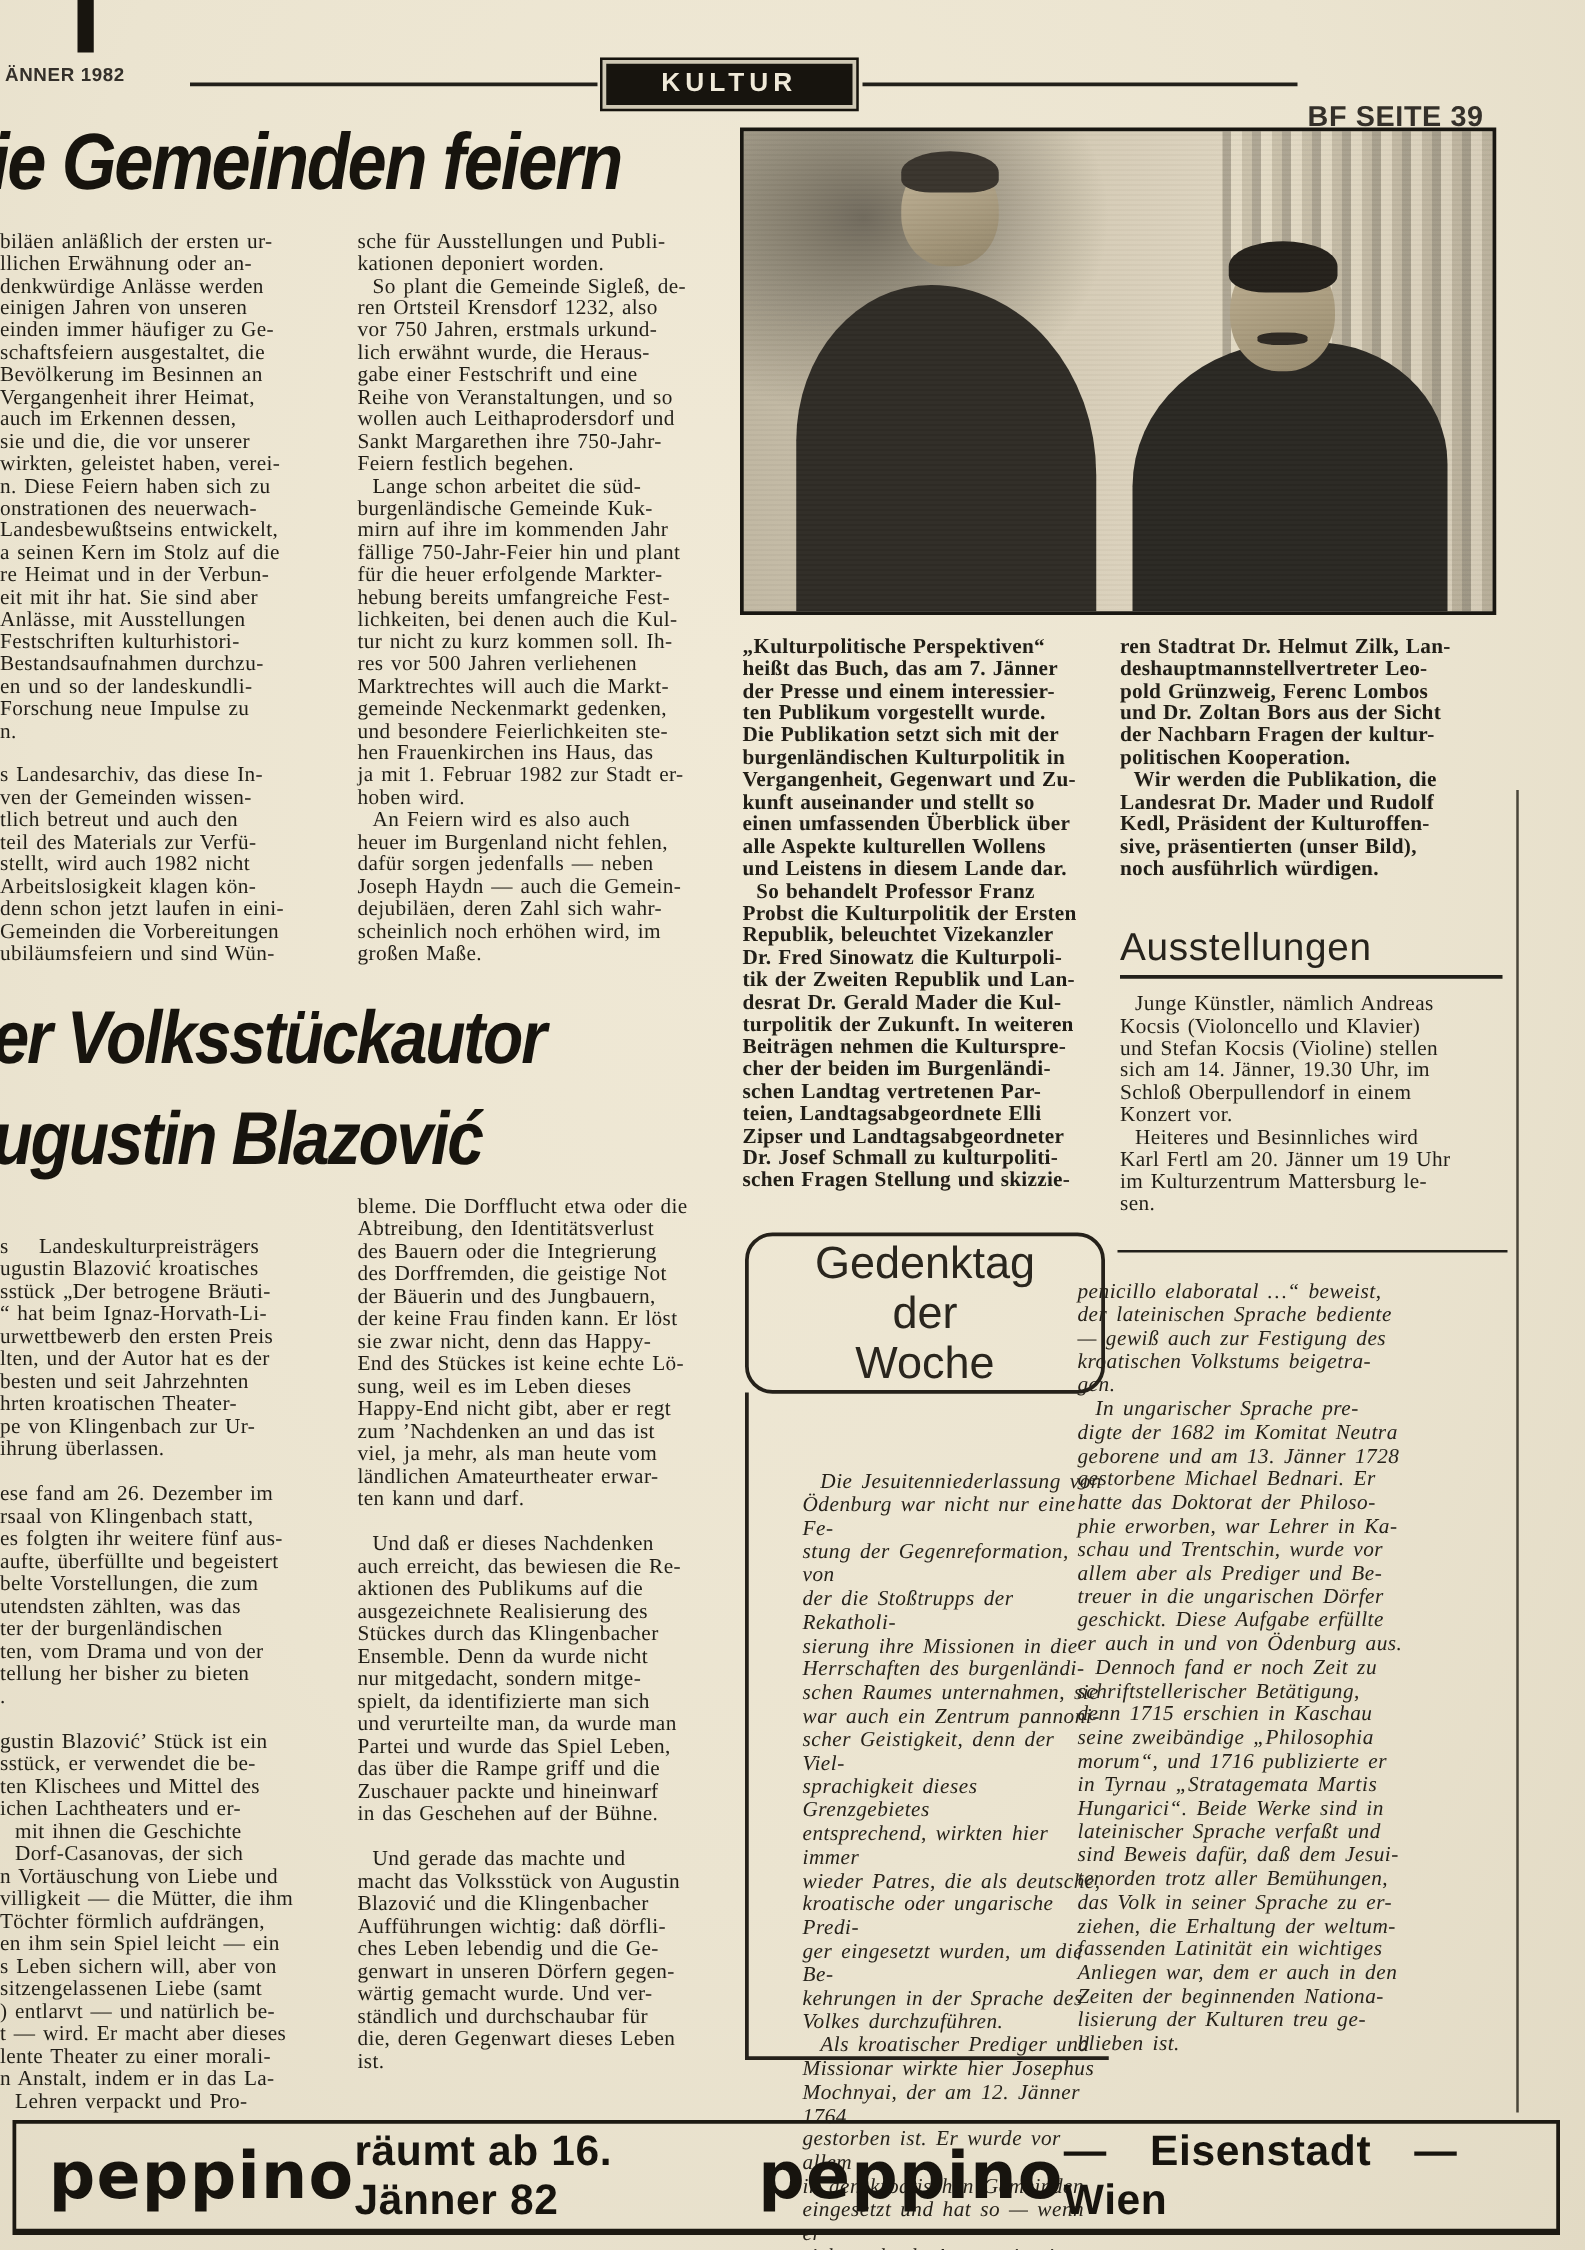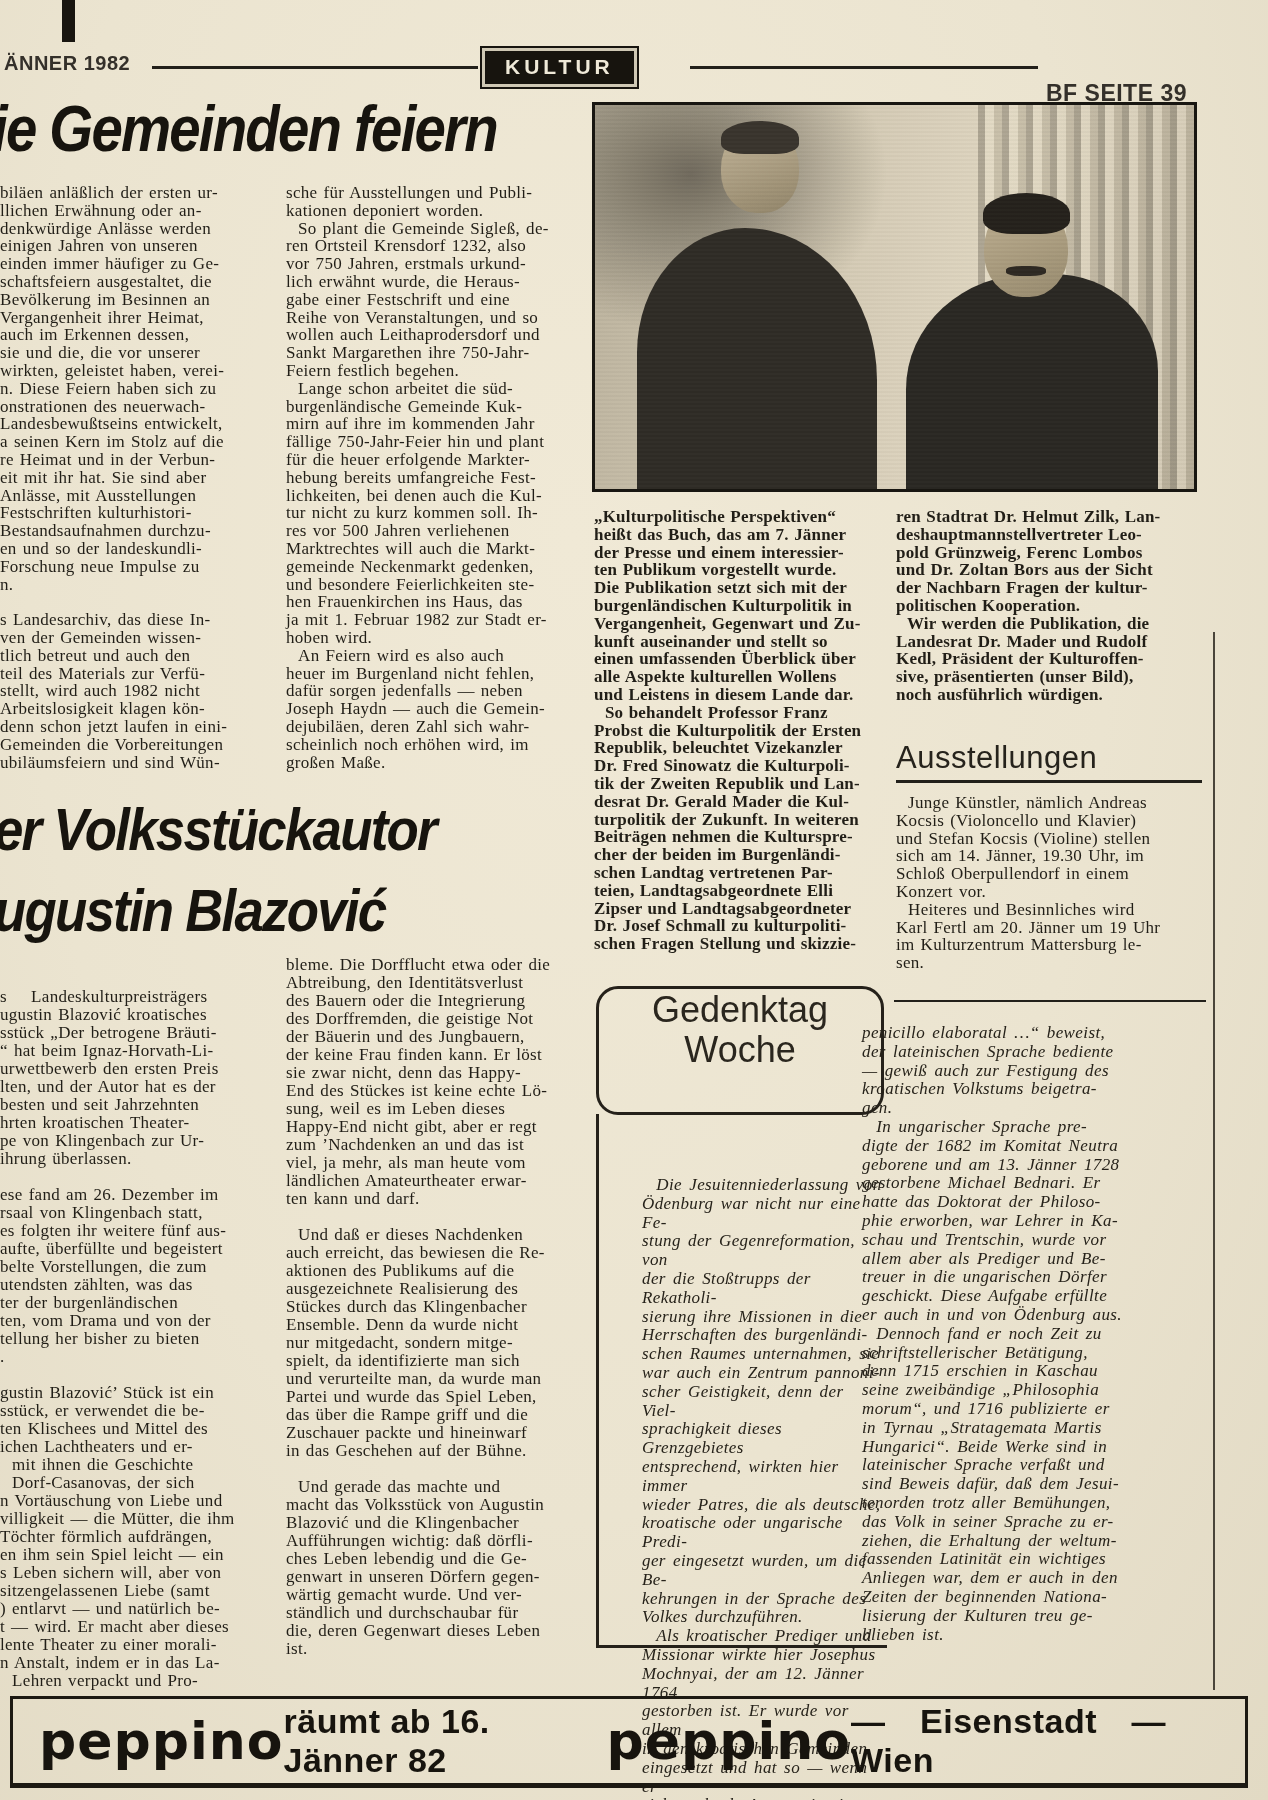--- a/index.html
+++ b/index.html
@@ -2,25 +2,25 @@
 <html><head>
 <meta charset="utf-8">
 <style>
   html,body{margin:0;padding:0;background:#d8d2c0;}
   .page{position:relative;width:1268px;height:1800px;margin:0 auto;overflow:hidden;
         background:radial-gradient(ellipse at 45% 30%, #f0e9d6 0%, #ebe4d0 55%, #e2dac4 100%);
         font-family:"Liberation Serif", serif;color:#1f1c16;}
   .abs{position:absolute;}
   .rule{background:#22201a;}
   
-  .mast-date{font-family:"Liberation Sans",sans-serif;font-size:20px;font-weight:600;color:#34302a;letter-spacing:.5px;}
+  .mast-date{font-family:"Liberation Sans",sans-serif;font-size:15px;font-weight:600;color:#34302a;letter-spacing:.5px;}
   .mast-page{font-family:"Liberation Sans",sans-serif;font-size:23px;font-weight:600;color:#34302a;letter-spacing:.5px;margin-top:28px;}
   .badge-outer{border:2px solid #17140e;padding:3px;background:#cfc8b4;}
   .badge-inner{background:#17140e;color:#efe9d8;font-family:"Liberation Sans",sans-serif;
-               font-weight:700;font-size:21px;letter-spacing:4px;padding:4px 20px 5px;text-align:center;}
+               font-weight:700;font-size:21px;letter-spacing:4px;padding:4px 44px 5px;text-align:center;}
   
   .headline{font-family:"Liberation Sans",sans-serif;font-weight:700;font-style:italic;
             font-size:64px;letter-spacing:-2px;color:#17140e;transform:scaleX(.88);transform-origin:left top;white-space:nowrap;}
   
   .col{font-size:17px;line-height:17.8px;white-space:pre-line;letter-spacing:.3px;word-spacing:1.5px;color:#211e17;}
   .bold{font-weight:700;letter-spacing:.2px;word-spacing:1px;}
   .ital{font-style:italic;line-height:18.8px;letter-spacing:.4px;word-spacing:2.5px;color:#26221a;}
   .kk-title{font-family:"Liberation Sans",sans-serif;font-size:31px;font-weight:400;color:#26231c;letter-spacing:.5px;}
   
   .photo{border:3px solid #14120d;background:linear-gradient(100deg,#b6af9d,#cfc8b6 40%,#d9d3c1 62%,#c2bba9);overflow:hidden;filter:sepia(.12) contrast(.97);}
@@ -277,20 +277,21 @@
 Aufführungen wichtig: daß dörfli-
 ches Leben lebendig und die Ge-
 genwart in unseren Dörfern gegen-
 wärtig gemacht wurde. Und ver-
 ständlich und durchschaubar für
 die, deren Gegenwart dieses Leben
 ist.</div>
 
   <div class="abs gd-titlebox" style="left:596px;top:986px;width:282px;height:122px;">
     <div>Gedenktag</div>
+    <div>der</div>
     <div>Woche</div>
   </div>
   <div class="abs gd-frame" style="left:596px;top:1114px;width:288px;height:531px;">
     <div class="col ital" style="padding:62px 4px 0 24px;margin-left:19px;">&nbsp;&nbsp;Die Jesuitenniederlassung von
 Ödenburg war nicht nur eine Fe-
 stung der Gegenreformation, von
 der die Stoßtrupps der Rekatholi-
 sierung ihre Missionen in die
 Herrschaften des burgenländi-
 schen Raumes unternahmen, sie

